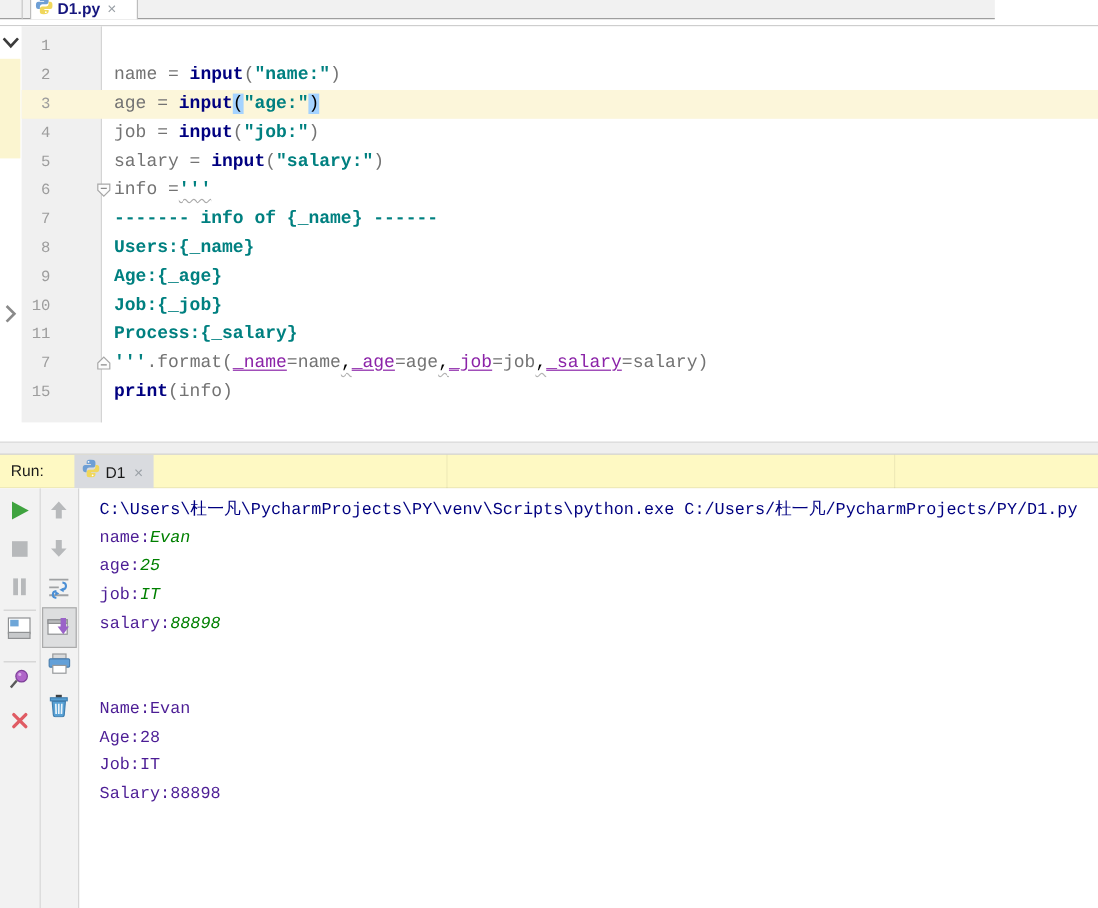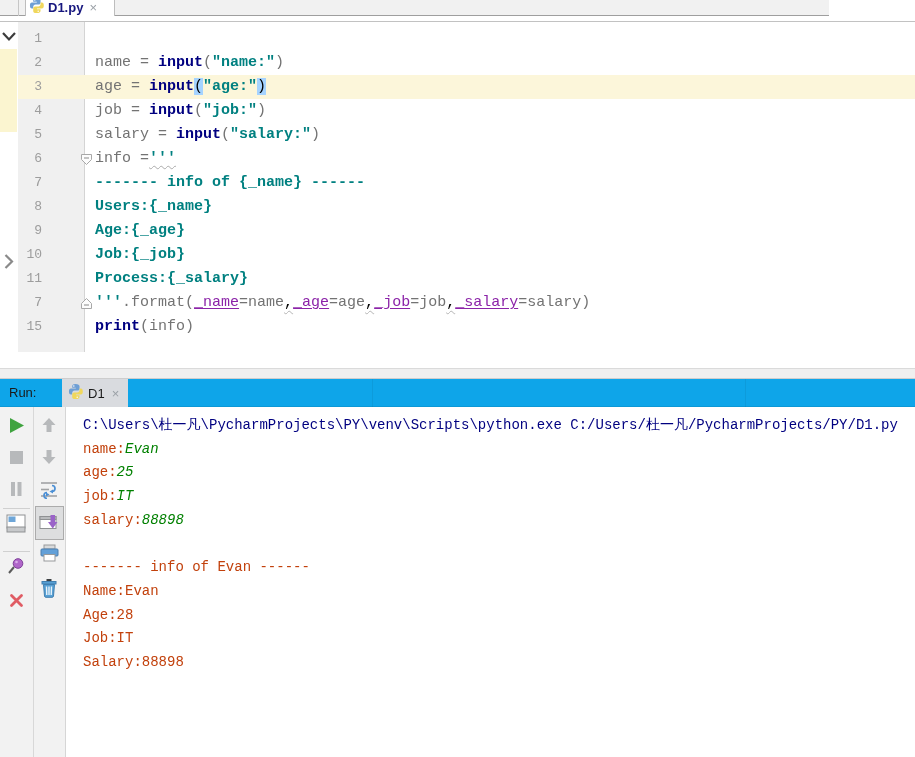--- a/index.html
+++ b/index.html
@@ -40,40 +40,40 @@
   .t-sq { color:#008080; font-weight:bold; text-decoration:underline wavy #ababab 1px; text-underline-offset:3px; }
   .t-k { color:#8b23a8; text-decoration:underline; text-underline-offset:2px; }
   .t-w { color:#000; text-decoration:underline wavy #b4b4b4 1px; text-underline-offset:4px; }
   .t-ps { color:#000; background:#a5d3ff; }
   .fold-marker { position:absolute; left:80px; top:5px; }
   
   .splitter { position:absolute; left:0; top:368px; width:915px; height:11px;
     background:#efefef; border-top:1px solid #dadada; border-bottom:1px solid #cdcdcd; }
   
   .run-header { position:absolute; left:0; top:379px; width:915px; height:28px;
-    background:#0ea5e9; border-bottom:1px solid rgba(0,0,0,0.08); }
+    background:#fef9c3; border-bottom:1px solid rgba(0,0,0,0.08); }
   .run-label { position:absolute; left:9px; top:0; line-height:28px; font-size:13px; color:#1a1a1a; }
   .run-tab { position:absolute; left:62px; top:0; width:66px; height:28px; background:#d9dbdf;
     display:flex; align-items:center; gap:5px; padding-left:6px; }
   .run-tab .tab-title { font-size:13px; color:#1a1a1a; }
   .hdr-seg { position:absolute; top:0; height:28px; border-left:1px solid rgba(0,0,0,0.06); }
   
   .console-region { position:absolute; left:0; top:407px; width:915px; height:350px; background:#fff; }
   .run-toolbar { position:absolute; left:0; top:0; width:66px; height:350px;
     background:#f2f2f2; border-right:1px solid #d6d6d6; }
   .tb-vdiv { position:absolute; left:33px; top:0; width:1px; height:350px; background:#d8d8d8; }
   .tb-btn { position:absolute; cursor:default; }
   .tb-sep { position:absolute; left:3px; width:27px; height:1px; background:#d0d0d0; }
   .tb-selected-box { position:absolute; left:35px; top:99px; width:29px; height:34px;
     background:#dddedf; border:1px solid #ababab; }
   .console-text { position:absolute; left:66px; top:0; right:0; height:350px; }
   .console-line { position:absolute; left:17px; right:0; height:24px;
     font-family:"Liberation Mono", monospace; font-size:14px; line-height:24px; white-space:pre; }
   .c-sys { color:#000080; }
-  .c-out { color:#c2410c; }
+  .c-out { color:#4c1d95; }
   .c-in  { color:#008000; font-style:italic; }
 </style>
 </head>
 <body>
 
 <div class="screen">
 
   <div class="tabbar">
     <div class="tabbar-vline"></div>
     <div class="editor-tab">
@@ -283,21 +283,20 @@
       </span>
     </div>
 
     <div class="console-text">
         <div class="console-line" style="top: 6px;"><span class="c-sys">C:\Users\杜一凡\PycharmProjects\PY\venv\Scripts\python.exe C:/Users/杜一凡/PycharmProjects/PY/D1.py</span></div>
         <div class="console-line" style="top: 29.7px;"><span class="c-out">name:</span><span class="c-in">Evan</span></div>
         <div class="console-line" style="top: 53.4px;"><span class="c-out">age:</span><span class="c-in">25</span></div>
         <div class="console-line" style="top: 77.1px;"><span class="c-out">job:</span><span class="c-in">IT</span></div>
         <div class="console-line" style="top: 100.8px;"><span class="c-out">salary:</span><span class="c-in">88898</span></div>
         <div class="console-line" style="top: 124.5px;"></div>
-        <div class="console-line" style="top: 148.2px;"><span class="c-out">------- info of Evan ------</span></div>
         <div class="console-line" style="top: 171.9px;"><span class="c-out">Name:Evan</span></div>
         <div class="console-line" style="top: 195.6px;"><span class="c-out">Age:28</span></div>
         <div class="console-line" style="top: 219.3px;"><span class="c-out">Job:IT</span></div>
         <div class="console-line" style="top: 243px;"><span class="c-out">Salary:88898</span></div>
         <div class="console-line" style="top: 266.7px;"></div>
         <div class="console-line" style="top: 290.4px;"></div>
       </div>
   </div>
 
 </div>

